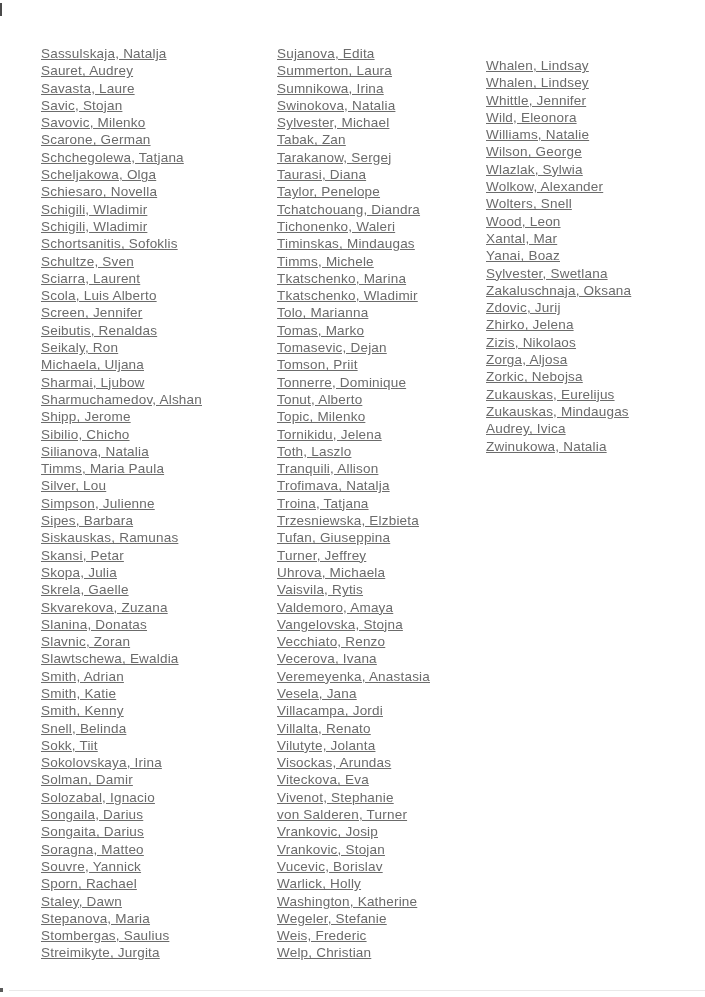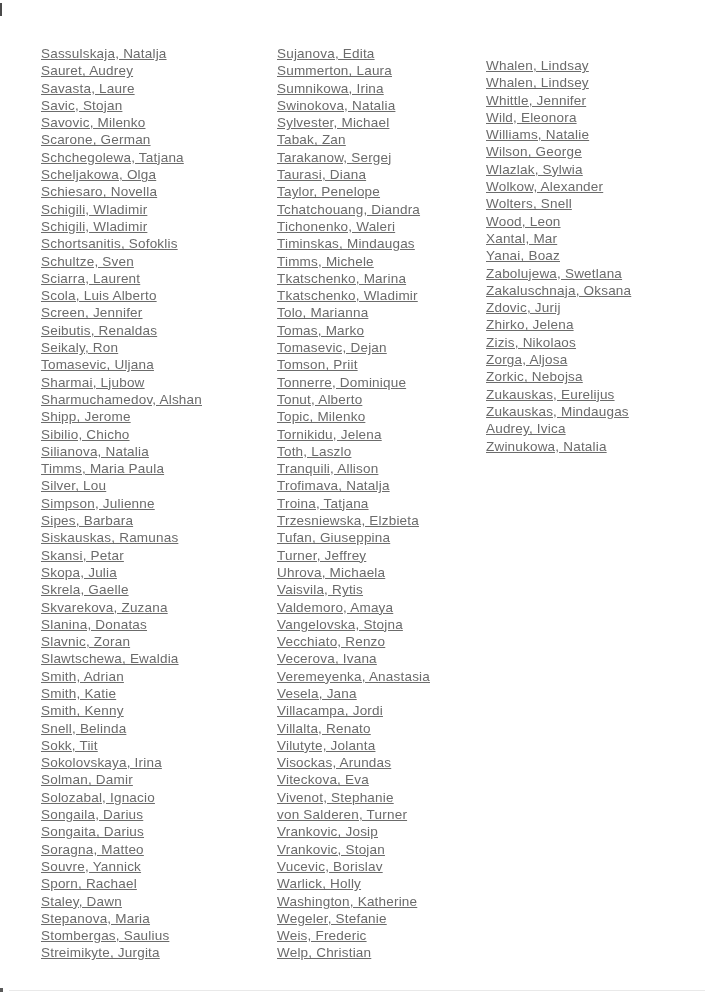--- a/index.html
+++ b/index.html
@@ -82,21 +82,21 @@
       <div class="name-row">Schiesaro, Novella</div>
       <div class="name-row">Schigili, Wladimir</div>
       <div class="name-row">Schigili, Wladimir</div>
       <div class="name-row">Schortsanitis, Sofoklis</div>
       <div class="name-row">Schultze, Sven</div>
       <div class="name-row">Sciarra, Laurent</div>
       <div class="name-row">Scola, Luis Alberto</div>
       <div class="name-row">Screen, Jennifer</div>
       <div class="name-row">Seibutis, Renaldas</div>
       <div class="name-row">Seikaly, Ron</div>
-      <div class="name-row">Tomasevic, Uljana</div>
+      <div class="name-row">Michaela, Uljana</div>
       <div class="name-row">Sharmai, Ljubow</div>
       <div class="name-row">Sharmuchamedov, Alshan</div>
       <div class="name-row">Shipp, Jerome</div>
       <div class="name-row">Sibilio, Chicho</div>
       <div class="name-row">Silianova, Natalia</div>
       <div class="name-row">Timms, Maria Paula</div>
       <div class="name-row">Silver, Lou</div>
       <div class="name-row">Simpson, Julienne</div>
       <div class="name-row">Sipes, Barbara</div>
       <div class="name-row">Siskauskas, Ramunas</div>
@@ -186,21 +186,21 @@
       <div class="name-row">Whittle, Jennifer</div>
       <div class="name-row">Wild, Eleonora</div>
       <div class="name-row">Williams, Natalie</div>
       <div class="name-row">Wilson, George</div>
       <div class="name-row">Wlazlak, Sylwia</div>
       <div class="name-row">Wolkow, Alexander</div>
       <div class="name-row">Wolters, Snell</div>
       <div class="name-row">Wood, Leon</div>
       <div class="name-row">Xantal, Mar</div>
       <div class="name-row">Yanai, Boaz</div>
-      <div class="name-row">Zabolujewa, Swetlana</div>
+      <div class="name-row">Sylvester, Swetlana</div>
       <div class="name-row">Zakaluschnaja, Oksana</div>
       <div class="name-row">Zdovic, Jurij</div>
       <div class="name-row">Zhirko, Jelena</div>
       <div class="name-row">Zizis, Nikolaos</div>
       <div class="name-row">Zorga, Aljosa</div>
       <div class="name-row">Zorkic, Nebojsa</div>
       <div class="name-row">Zukauskas, Eurelijus</div>
       <div class="name-row">Zukauskas, Mindaugas</div>
       <div class="name-row">Audrey, Ivica</div>
       <div class="name-row">Zwinukowa, Natalia</div>

